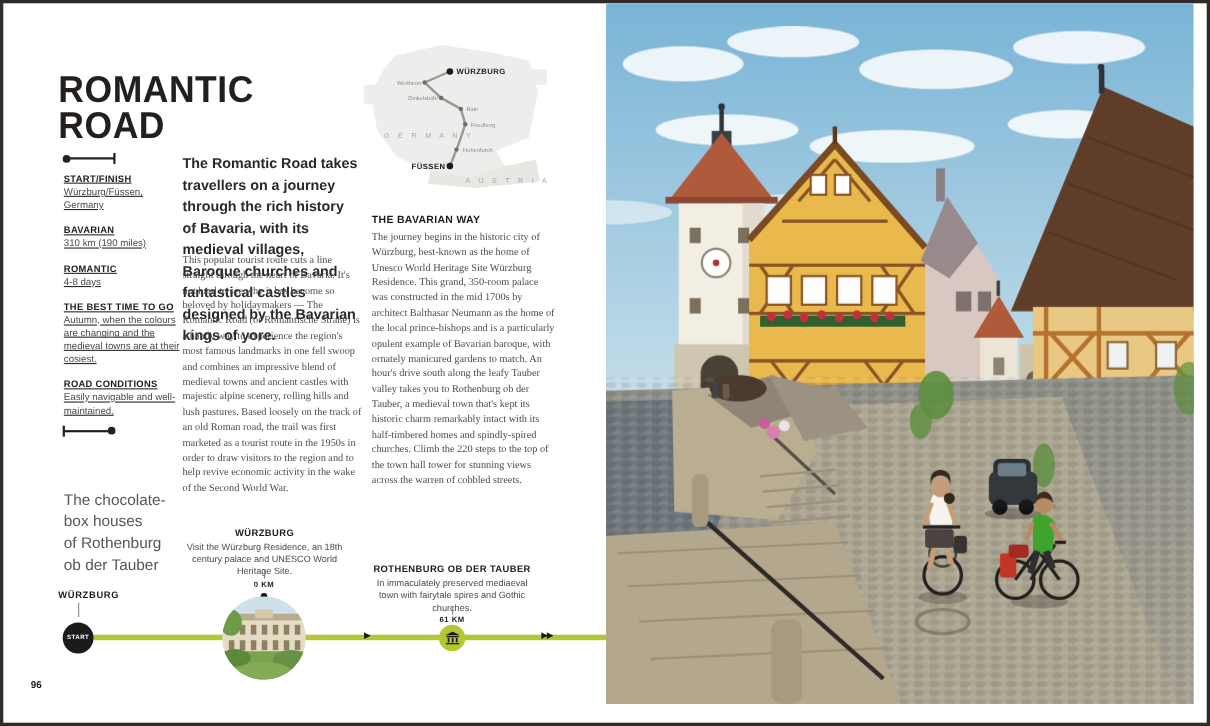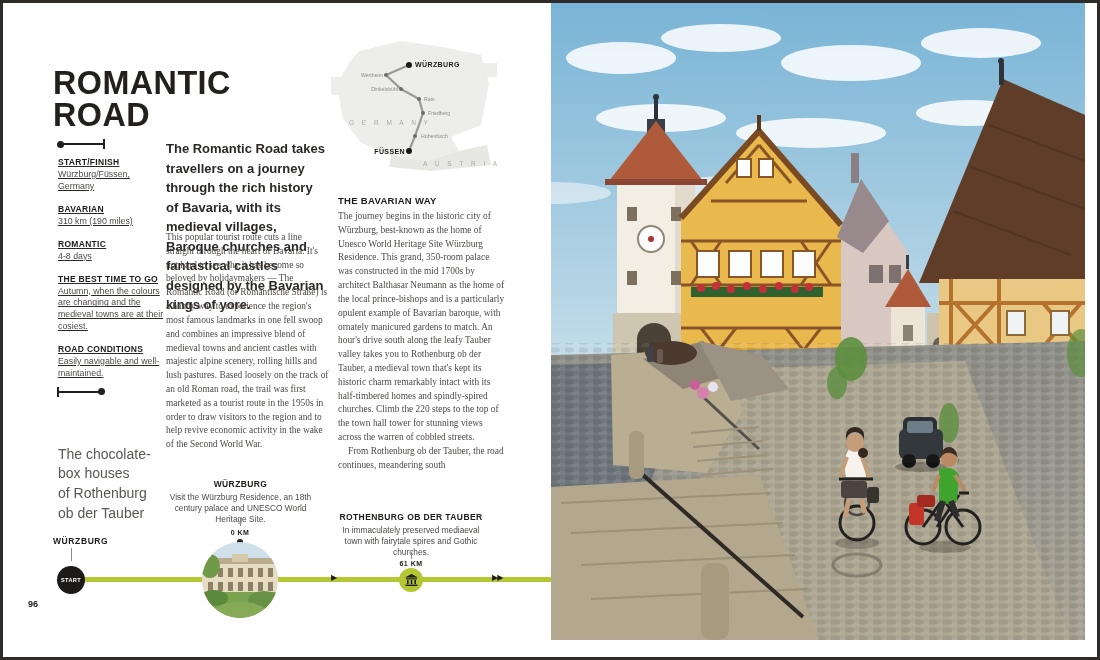--- a/index.html
+++ b/index.html
@@ -45,21 +45,21 @@
   .vtick{width:1px;background:#8b8b88;}
   .stop{text-align:center;}
   .stop-name{font-size:8.5px;font-weight:800;letter-spacing:.4px;color:#1d1b19;margin-bottom:3px;}
   .stop-desc{font-size:8.3px;line-height:1.35;color:#4e4a47;}
   .stop-km{font-size:7px;font-weight:800;letter-spacing:.5px;color:#1d1b19;}
   .stop-photo{left:199px;top:539px;width:76px;height:76px;border-radius:50%;overflow:hidden;}
   .km-dot{width:6px;height:6px;border-radius:50%;background:#1d1b19;}
   .tl-node{left:396px;top:565px;width:24px;height:24px;border-radius:50%;
     display:flex;align-items:center;justify-content:center;}
   .arrow{font-size:8px;color:#1d1b19;letter-spacing:-1px;}
-  .pagenum{left:25px;top:596px;font-size:9px;font-weight:800;color:#1d1b19;text-align:right;}
+  .pagenum{left:25px;top:614px;font-size:9px;font-weight:800;color:#1d1b19;text-align:right;}
 
   .photo{left:548px;top:0;width:534px;height:637px;background:#9ec7dd;}
 </style>
 </head>
 <body>
 
 <h1 class="abs title">
   <span>ROMANTIC</span><br>
   <span>ROAD</span>
 </h1>
@@ -96,21 +96,20 @@
   <div class="caption" style="margin-top:52px;white-space:pre-line;">The chocolate-box houses
 of Rothenburg ob der Tauber</div>
 </div>
 
 <p class="abs intro" style="margin:0;">The Romantic Road takes travellers on a journey through the rich history of Bavaria, with its medieval villages, Baroque churches and fantastical castles designed by the Bavarian kings of yore.</p>
 <p class="abs bodytext col1" style="margin:0;">This popular tourist route cuts a line straight through the heart of Bavaria. It's not hard to see why it has become so beloved by holidaymakers — The Romantic Road (or Romantische Straße) is a handy way to experience the region's most famous landmarks in one fell swoop and combines an impressive blend of medieval towns and ancient castles with majestic alpine scenery, rolling hills and lush pastures. Based loosely on the track of an old Roman road, the trail was first marketed as a tourist route in the 1950s in order to draw visitors to the region and to help revive economic activity in the wake of the Second World War.</p>
 
 <div class="abs col2">
   <div class="sec-head">THE BAVARIAN WAY</div>
   <p class="bodytext" style="margin:0;">The journey begins in the historic city of Würzburg, best-known as the home of Unesco World Heritage Site Würzburg Residence. This grand, 350-room palace was constructed in the mid 1700s by architect Balthasar Neumann as the home of the local prince-bishops and is a particularly opulent example of Bavarian baroque, with ornately manicured gardens to match. An hour's drive south along the leafy Tauber valley takes you to Rothenburg ob der Tauber, a medieval town that's kept its historic charm remarkably intact with its half-timbered homes and spindly-spired churches. Climb the 220 steps to the top of the town hall tower for stunning views across the warren of cobbled streets.</p>
-  <p class="bodytext p2" style="margin:0;">From Rothenburg ob der Tauber, the road continues, meandering south</p>
 </div>
 
 <svg class="abs map" viewBox="0 0 168 140">
   <g>
     <polygon points="28,18 70,8 112,14 150,22 158,50 150,92 120,104 128,118 96,128 60,122 30,110 12,86 6,52 18,30" fill="#ededeb"></polygon>
     <polygon points="60,122 96,128 128,118 156,112 160,132 100,138 58,134" fill="#e7e7e4"></polygon>
     <rect x="0" y="44" width="14" height="18" fill="#ededeb"></rect>
     <rect x="150" y="30" width="16" height="14" fill="#ededeb"></rect>
   </g>
   <g>

